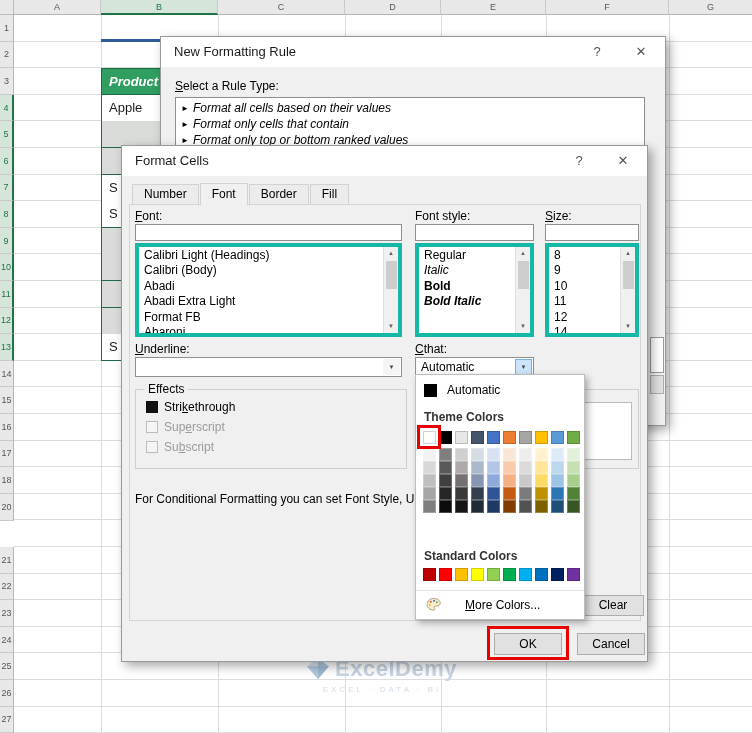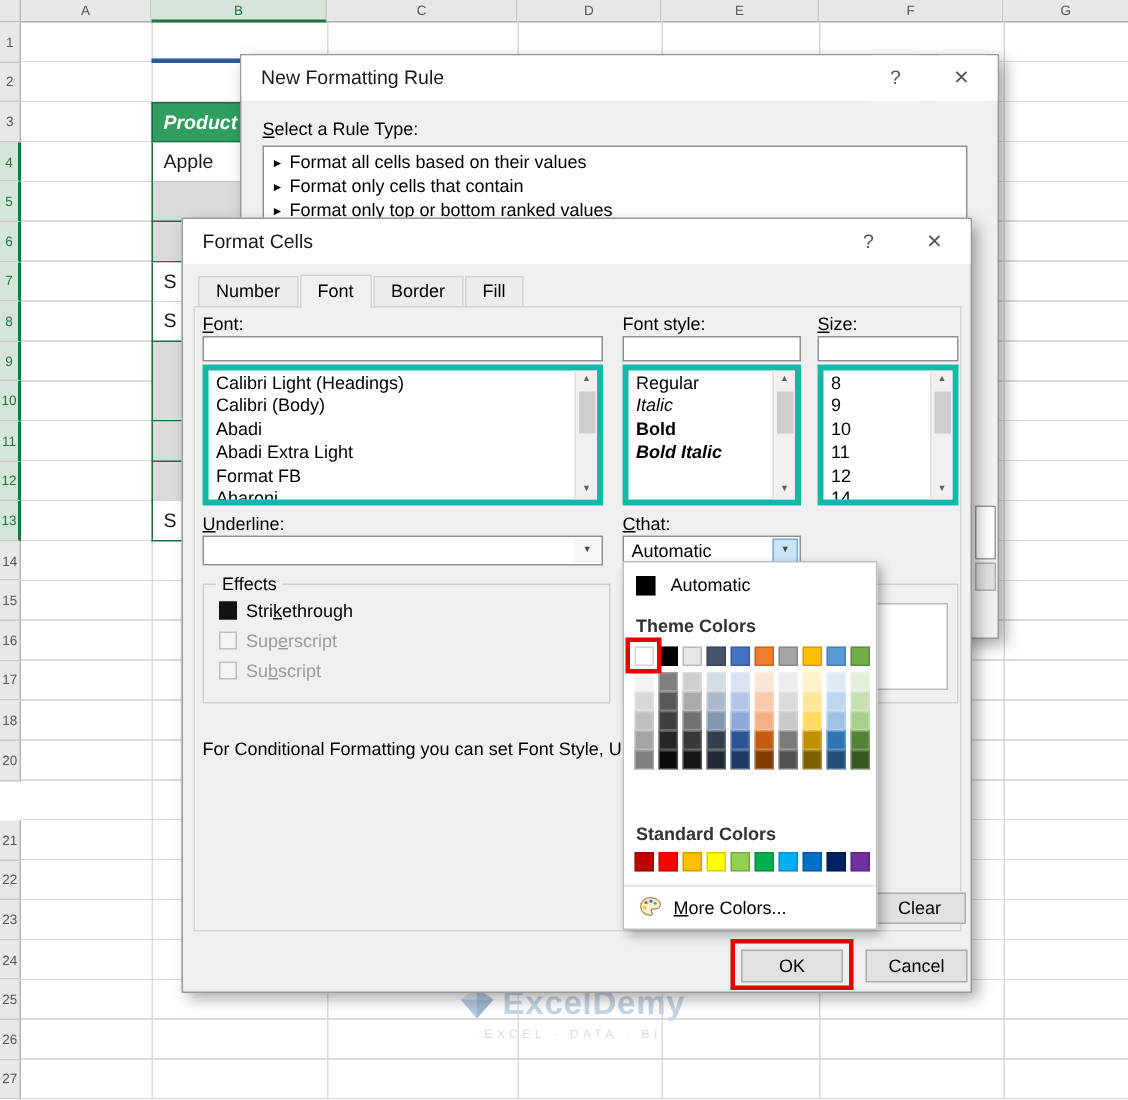--- a/index.html
+++ b/index.html
@@ -41,21 +41,21 @@
   .dlg-title-text{position:absolute;left:13px;top:0;line-height:30px;font-size:13px;color:#1a1a1a;}
   .dlg-btn{position:absolute;top:0;width:32px;height:30px;text-align:center;line-height:30px;
     font-size:13px;color:#555;background:#fff;}
   .dlg-btn.close{right:8px;}
   .dlg-btn.help{right:52px;}
 
   #nfr{left:160px;top:36px;width:506px;height:390px;z-index:2;box-shadow:4px 4px 10px rgba(0,0,0,.35);}
   #nfrLabel{position:absolute;left:14px;top:42px;font-size:12px;}
   #nfrList{position:absolute;left:14px;top:60px;width:470px;height:320px;background:#fff;
     border:1px solid #8f8f8f;padding-top:2px;overflow:hidden;}
-  .rule-item{font-size:12px;height:16px;line-height:16px;padding-left:5px;white-space:nowrap;}
+  .rule-item{font-size:12px;height:16px;line-height:16px;padding-left:5px;white-space:nowrap;font-style:italic;}
   .rule-item .bullet{font-size:8px;margin-right:4px;vertical-align:1px;}
   #nfrFragPrev{position:absolute;left:489px;top:300px;width:14px;height:36px;background:#fff;border:1px solid #999;}
   #nfrFragBtn{position:absolute;left:489px;top:338px;width:14px;height:19px;background:#e1e1e1;border:1px solid #adadad;}
 
   #fc{left:121px;top:145px;width:527px;height:517px;z-index:3;box-shadow:4px 4px 10px rgba(0,0,0,.35);padding-left:32px;}
   #fcTabs{position:absolute;left:10px;top:37px;height:22px;display:flex;align-items:center;}
   .tab{font-size:12px;padding:2px 11px 3px;background:#ececec;border:1px solid #d2d2d2;margin-right:1px;}
   .tab.active{background:#f0f0f0;padding:3px 11px 4px;border-bottom-color:#f0f0f0;position:relative;z-index:2;}
   #fcPage{position:absolute;left:7px;top:58px;width:512px;height:417px;border:1px solid #d5d5d5;}
   .fc-label{position:absolute;font-size:12px;color:#000;}
@@ -97,21 +97,21 @@
     gap:10px;padding-left:6px;font-size:12px;}
   .swatch{width:13px;height:13px;border:1px solid rgba(0,0,0,.18);flex:none;}
   #themeLabel,#stdLabel{position:absolute;left:8px;font-size:12px;font-weight:bold;color:#333;}
   #themeLabel{top:35px;} #stdLabel{top:174px;}
   #themeGrid{position:absolute;left:7px;top:56px;display:flex;gap:3px;}
   .theme-col{width:13px;}
   .theme-col .base{margin-bottom:4px;}
   .variants .swatch{border:none;box-shadow:inset 0 0 0 1px rgba(255,255,255,.25);}
   #stdRow{position:absolute;left:7px;top:193px;display:flex;gap:3px;}
   #moreRow{position:absolute;left:0;right:0;top:215px;height:28px;border-top:1px solid #e3e3e3;
-    display:flex;align-items:center;gap:8px;padding-left:10px;font-size:12px;}
+    display:flex;align-items:center;gap:24px;padding-left:10px;font-size:12px;}
 
   
   .red-box{position:absolute;border:3px solid #e60000;z-index:5;}
   #redSwatchBox{left:417px;top:425px;width:24px;height:24px;}
   #redOkBox{left:487px;top:626px;width:82px;height:34px;}
 </style>
 </head>
 <body>
 
 <div class="screen">

